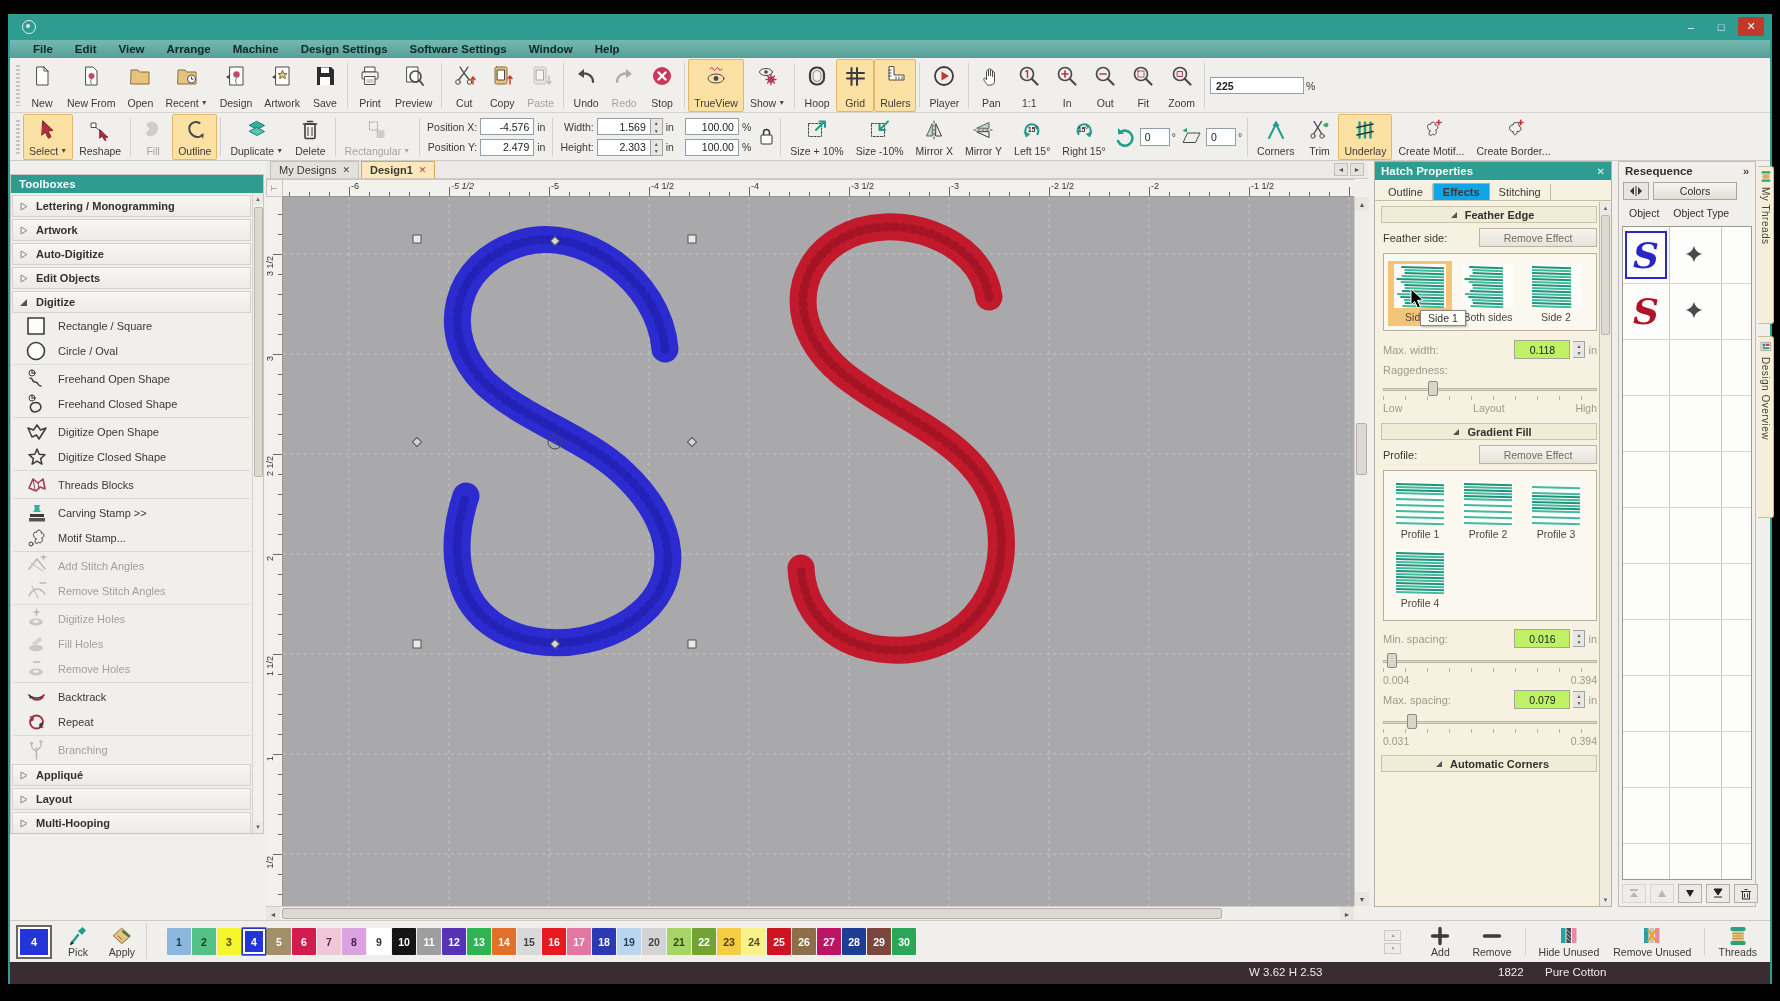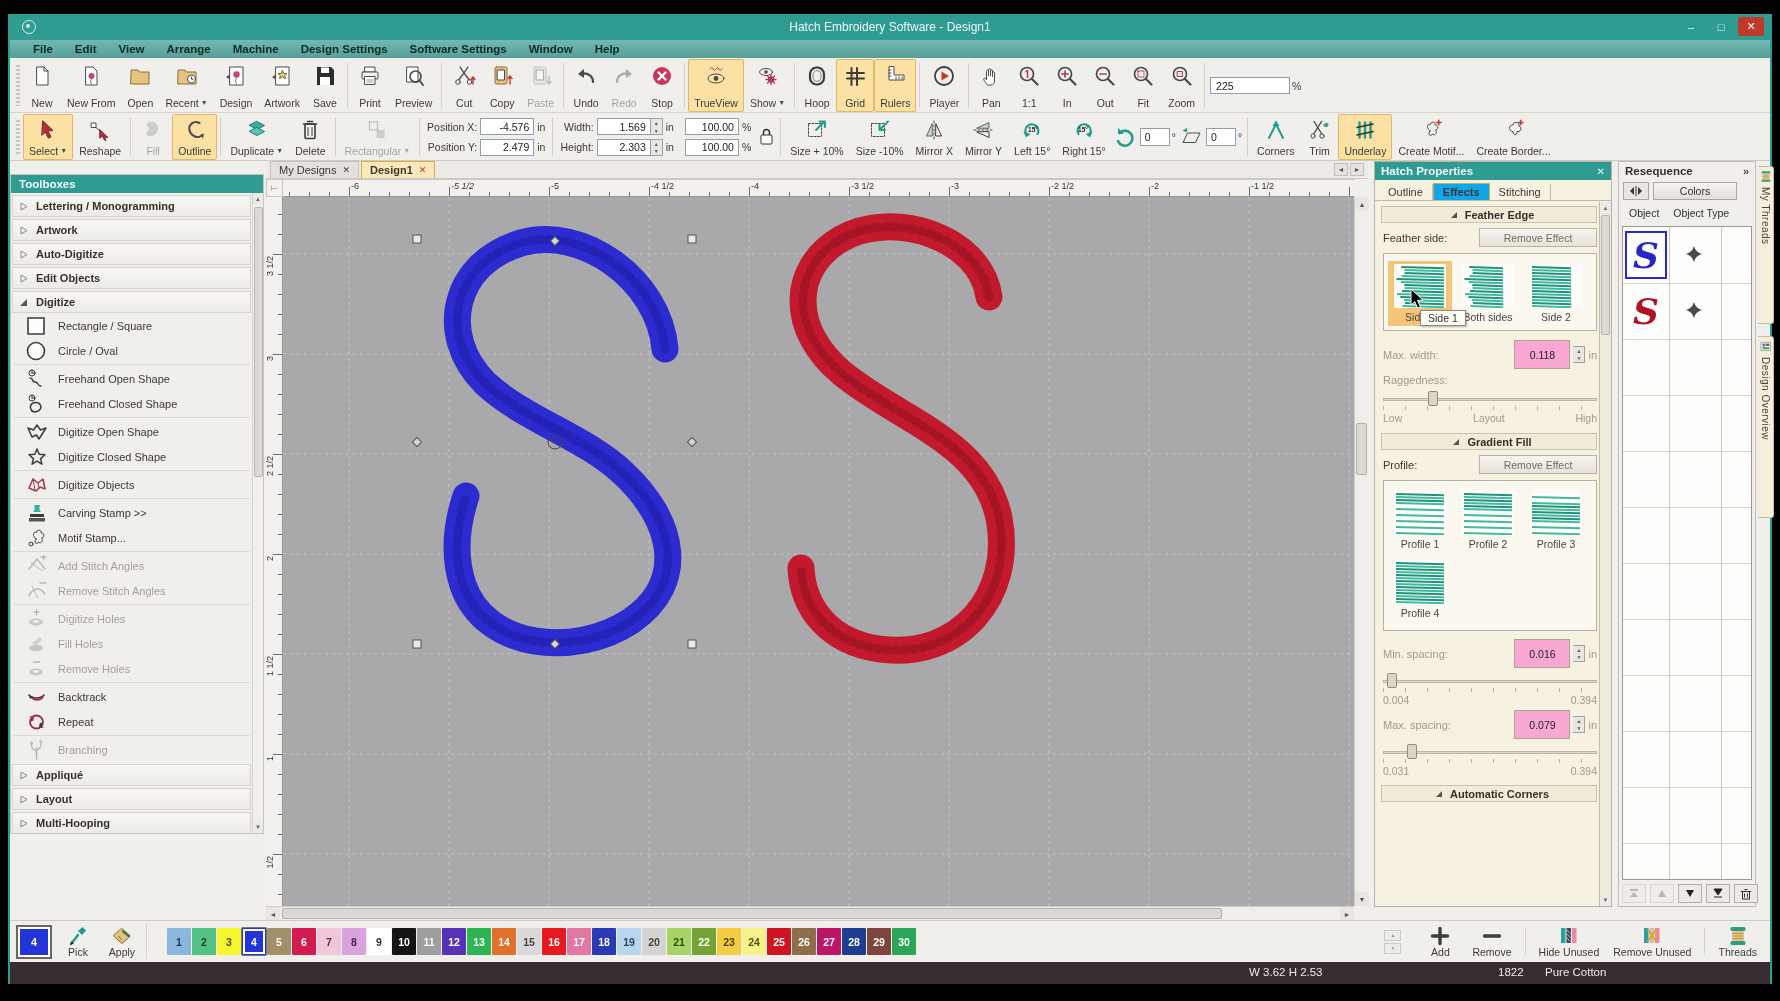--- a/index.html
+++ b/index.html
@@ -85,21 +85,21 @@
   .op-tab.active{background:#0ea5e9;border:1px solid #d2ab57;border-bottom:none;font-weight:bold;}
   .op-sec{margin:5px 14px 0 6px;height:17px;background:#f1ecd7;border:1px solid #c9c3ad;display:flex;align-items:center;gap:7px;padding-left:6px;font-size:11px;font-weight:bold;color:#33302c;justify-content:center;}
   .op-row{display:flex;align-items:center;margin:5px 14px 0 8px;}
   .op-lbl{font-size:11px;color:#3c3833;}
   .op-lbl.dim{color:#a09a88;}
   .rm-btn{margin-left:auto;width:118px;height:19px;background:linear-gradient(#f6f4ef,#e7e3da);border:1px solid #b8b3a4;font-size:10.5px;color:#716c60;display:flex;align-items:center;justify-content:center;}
   .swatch-box{margin:6px 14px 0 8px;background:#fbf8ef;border:1px solid #b5b0a0;padding:7px 4px 4px 4px;display:flex;flex-wrap:wrap;gap:4px;position:relative;}
   .sw-cell{width:64px;display:flex;flex-direction:column;align-items:center;gap:3px;padding:3px 2px;}
   .sw-cell.selected{background:#f4c478;}
   .sw-lbl{font-size:10.5px;color:#4a463e;white-space:nowrap;}
-  .op-input{width:56px;height:29px;background:#f9a8d4;border:1px solid #a9a494;font-size:10.5px;color:#222;display:flex;align-items:center;justify-content:center;}
+  .op-input{width:56px;height:19px;background:#bef264;border:1px solid #a9a494;font-size:10.5px;color:#222;display:flex;align-items:center;justify-content:center;}
   .slider{position:relative;margin:10px 14px 0 8px;height:6px;}
   .sl-track{position:absolute;left:0;right:0;top:2px;height:3px;background:#dedacb;border:1px solid #bcb7a5;}
   .sl-thumb{position:absolute;top:-5px;width:10px;height:15px;background:#d9d5ca;border:1px solid #8f8b7e;border-radius:2px;}
   .sl-ticks{margin:4px 14px 0 8px;height:4px;background:repeating-linear-gradient(90deg,#b8b3a2 0 1px,transparent 1px 22px);}
   .scale-row{display:flex;justify-content:space-between;margin:2px 14px 0 8px;font-size:10.5px;color:#a09a88;}
   .op-scroll{position:absolute;top:40px;right:0;width:12px;bottom:0;background:#efeadb;border-left:1px solid #c3bda8;}
   
   #resequence{position:absolute;left:1608px;top:0;width:138px;height:746px;background:#f1efec;border:1px solid #c0bcb4;}
   .rs-title{height:18px;display:flex;align-items:center;padding:0 6px;font-size:11.5px;font-weight:bold;color:#33302c;}
   .rs-title .chev{margin-left:auto;font-size:11px;color:#5a3d3d;}
@@ -141,21 +141,20 @@
   #status-bar span{position:absolute;top:4px;}
   svg{display:block;}
 </style>
 </head>
 <body>
 
 <div id="app">
 
   <div class="titlebar">
     <div class="win-icon"></div>
-    <div class="title">Hatch Embroidery Software - Design1</div>
     <div class="win-controls">
       <div class="win-btn">–</div>
       <div class="win-btn">□</div>
       <div class="win-btn close">✕</div>
     </div>
   </div>
 
   <div class="menubar" id="menubar">
       <div class="menu-item">File</div>
       <div class="menu-item">Edit</div>
@@ -490,21 +489,21 @@
             <path d="M15 14l5.5 5.5" stroke="#4a4a4a" stroke-width="2.2"></path>
             <rect x="7.5" y="6.5" width="5" height="5" fill="#d8e8e4" stroke="#b23a4a"></rect>
           </svg>
         </span>
         <span class="lbl">
           <span>Zoom</span>
         </span>
       </div>
       <div class="tb-sep"></div>
       <div class="mini-field">
-        <div class="fld-box" style="width: 80px; justify-content: flex-start; padding-left: 5px;">225</div>
+        <div class="fld-box" style="width: 94px; justify-content: flex-start; padding-left: 5px; font-weight: bold;">225</div>
         <span class="funit">%</span>
       </div>
     </div>
   <div id="toolbar-edit">
       <div class="drag-dots"></div>
       <div class="tb-btn active">
         <span class="ic">
           <svg width="24" height="22" viewBox="0 0 24 22" fill="none" stroke-linecap="round" stroke-linejoin="round">
             <path d="M7 2l10 9.5-5 .4 3 6-2.6 1.3-3-6L6 16z" fill="#b03040" stroke="#7c1f2d"></path>
           </svg>
@@ -881,21 +880,21 @@
             <span class="tlabel">Digitize Closed Shape</span>
           </div>
           <div class="tool-sep"></div>
           <div class="tool-row">
             <span class="ic">
               <svg width="24" height="22" viewBox="0 0 24 22" fill="none" stroke-linecap="round" stroke-linejoin="round">
                 <path d="M4 14L8 5l5 4 5-4 2 10-5-2-4 4z" fill="none" stroke="#a04050" stroke-width="1.6"></path>
                 <path d="M8 5l2 11M13 9l1 6" stroke="#a04050"></path>
               </svg>
             </span>
-            <span class="tlabel">Digitize Objects</span>
+            <span class="tlabel">Threads Blocks</span>
           </div>
           <div class="tool-sep"></div>
           <div class="tool-row">
             <span class="ic">
               <svg width="24" height="22" viewBox="0 0 24 22" fill="none" stroke-linecap="round" stroke-linejoin="round">
                 <path d="M9 3h6c-1 3-1 5 1 7H8c2-2 2-4 1-7z" fill="#35b0a0"></path>
                 <rect x="5" y="12" width="14" height="3" fill="#3c3c3c"></rect>
                 <rect x="4" y="16" width="16" height="3.5" fill="#555"></rect>
               </svg>
             </span>

